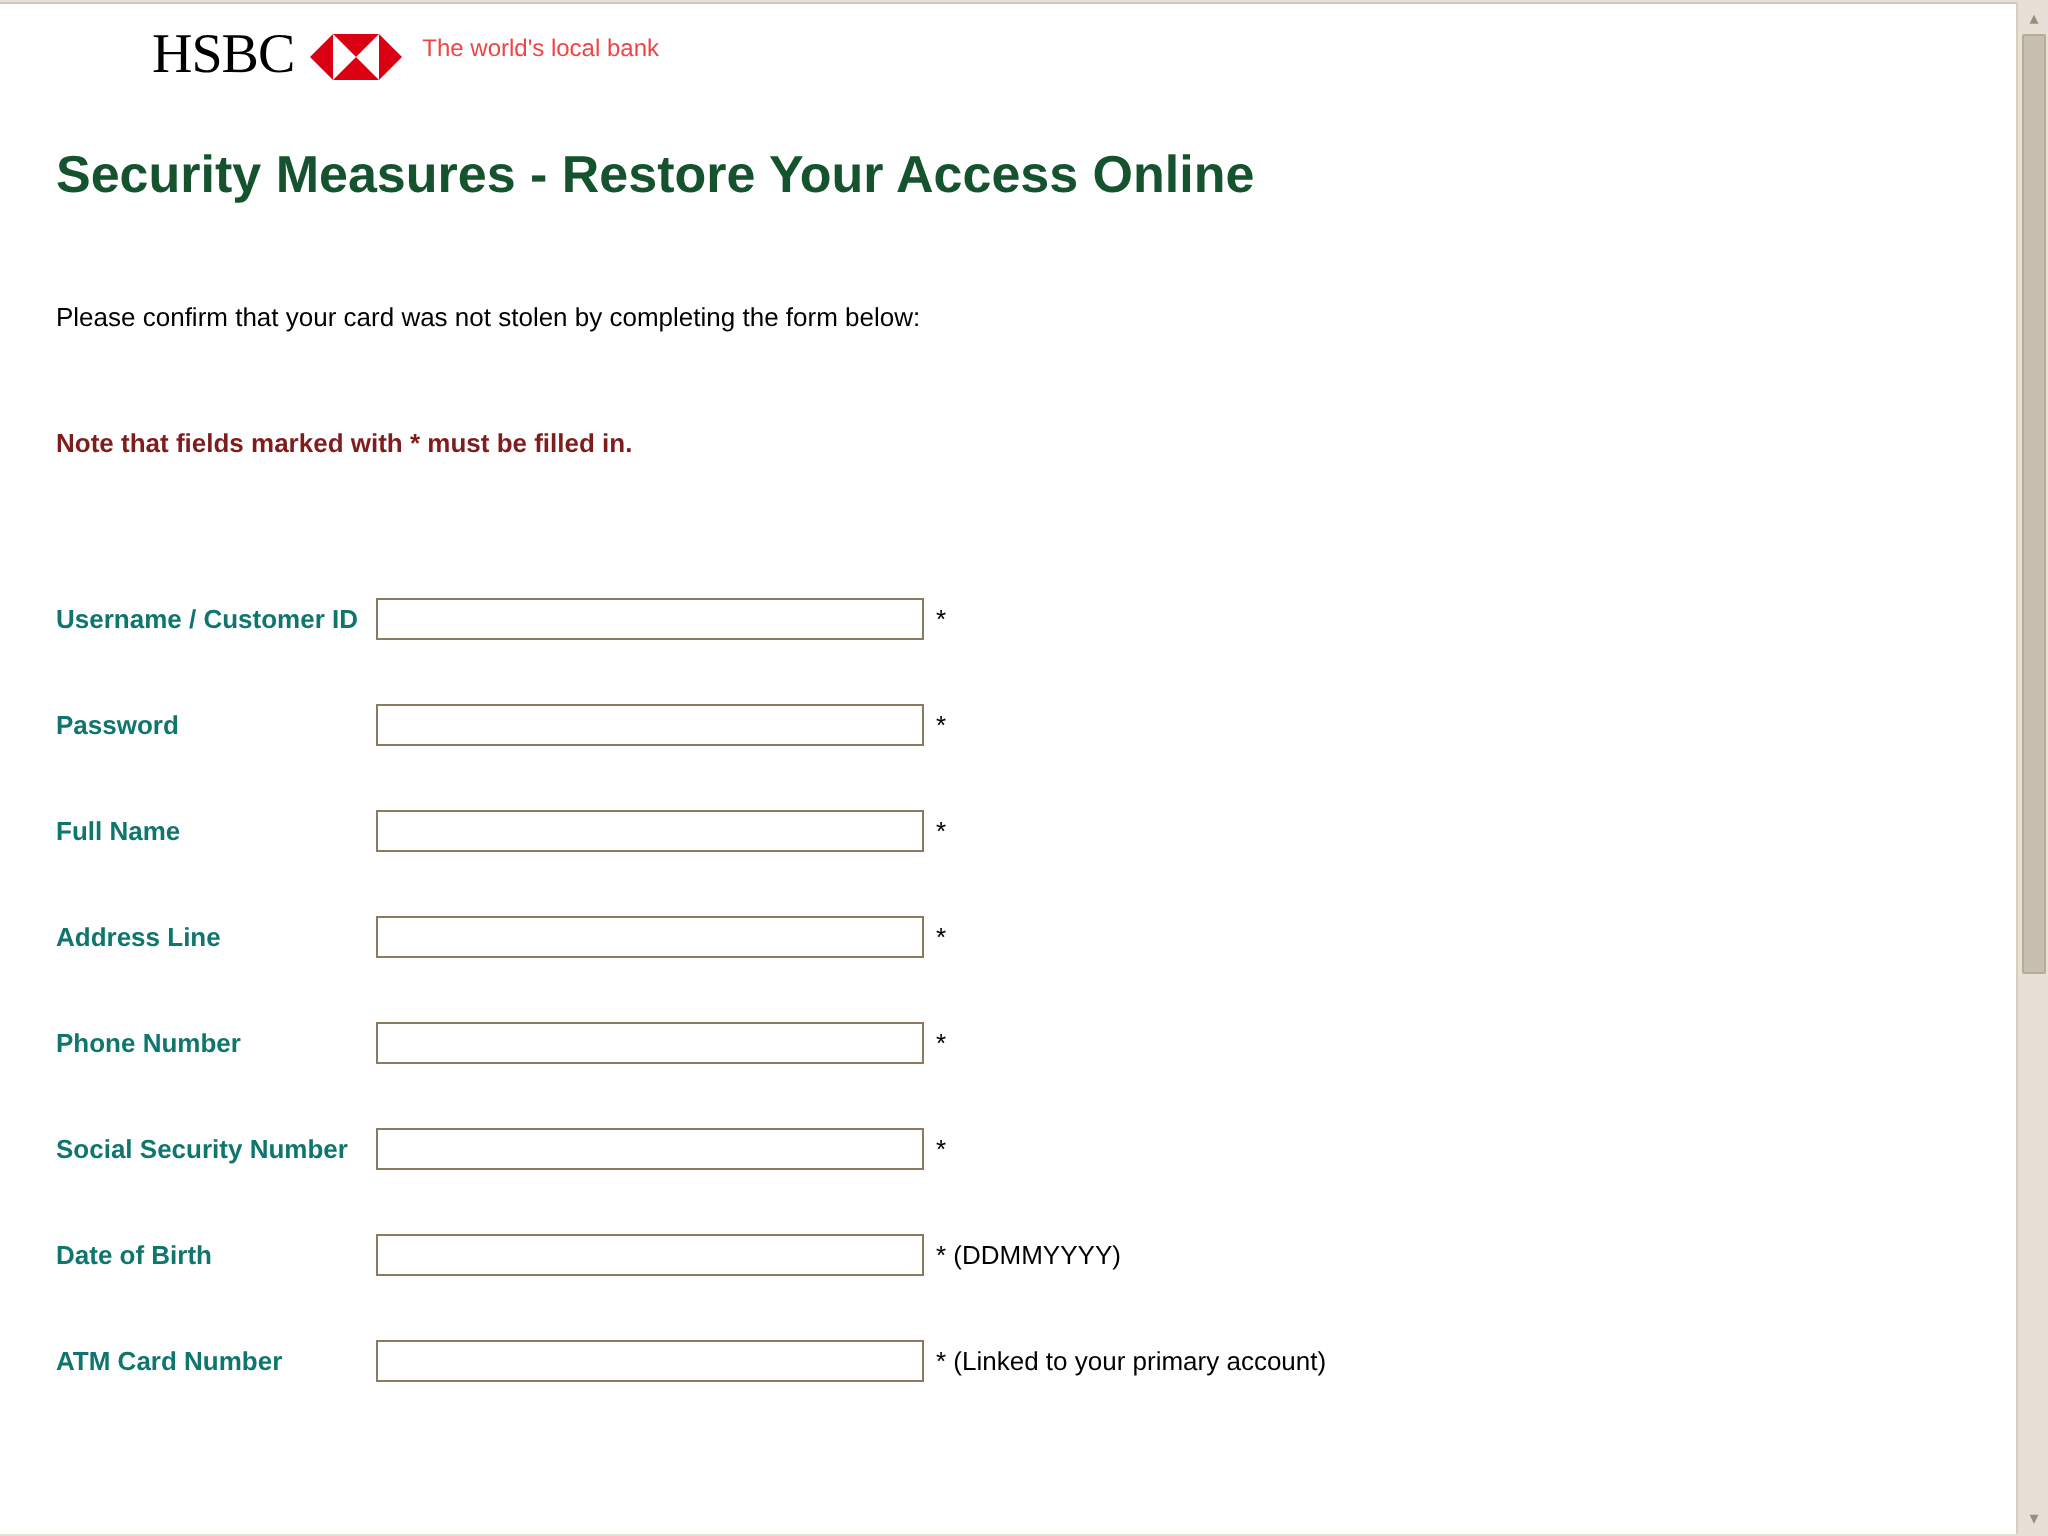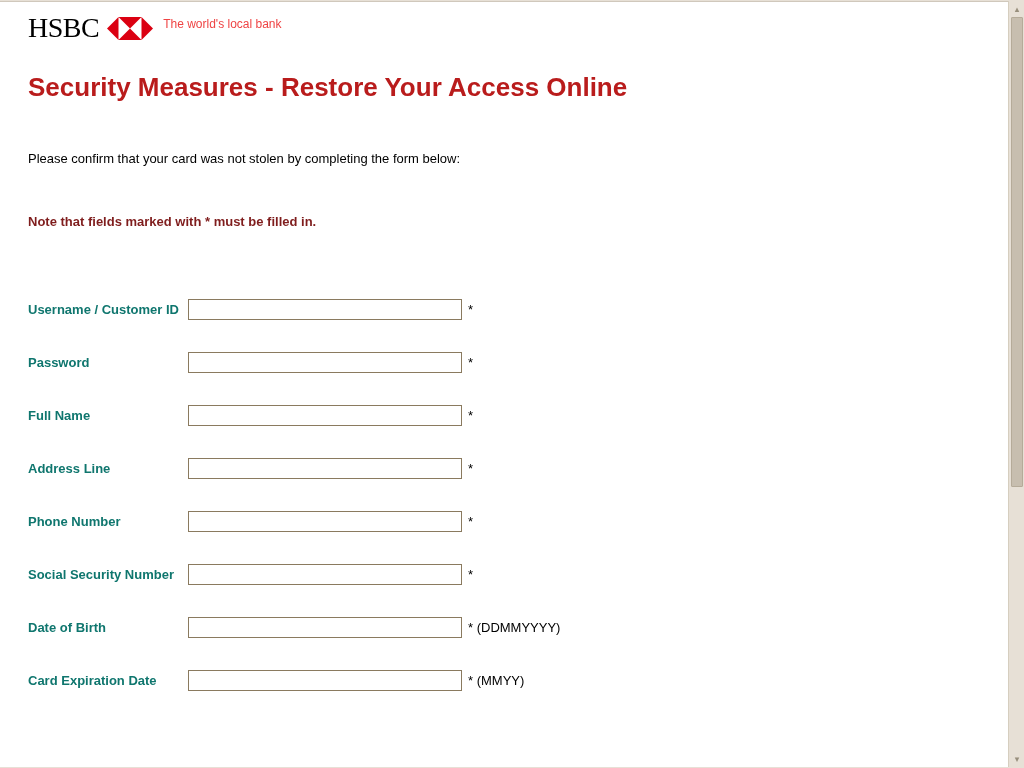--- a/index.html
+++ b/index.html
@@ -27,40 +27,41 @@
       display: flex;
       align-items: center;
       padding: 10px 0 0 28px;
     }
     .logo-text {
       font-family: "Times New Roman", Georgia, serif;
       font-size: 28px;
       color: #000000;
       letter-spacing: -0.5px;
       margin-right: 8px;
+      margin-left: 48px;
     }
     .logo-icon {
       display: inline-flex;
       align-items: center;
       margin-right: 10px;
     }
     .tagline {
       color: #ef4444;
       font-size: 12px;
       font-family: Arial, sans-serif;
       position: relative;
       top: -4px;
     }
     .main {
       padding: 28px 28px 0 28px;
     }
     h1.page-title {
       font-size: 26px;
       font-weight: bold;
-      color: #b91c1c;
+      color: #14532d;
       margin-bottom: 48px;
     }
     .intro-text {
       font-size: 13px;
       color: #000;
       margin-bottom: 48px;
     }
     .note-text {
       font-size: 13px;
       font-weight: bold;
@@ -194,26 +195,26 @@
         <input type="text" class="form-input" value="" style="">
         <span class="form-hint">*</span>
       </div>
 
       <div class="form-row">
         <span class="form-label">Date of Birth</span>
         <input type="text" class="form-input" value="" style="">
         <span class="form-hint">* (DDMMYYYY)</span>
       </div>
 
-
-      <div class="form-row">
-        <span class="form-label">Card Expiration Date</span>
-        <input type="text" class="form-input" value="" style="">
-        <span class="form-hint">* (MMYY)</span>
-      </div>
+      <div class="form-row">
+        <span class="form-label">ATM Card Number</span>
+        <input type="text" class="form-input" value="" style="">
+        <span class="form-hint">* (Linked to your primary account)</span>
+      </div>
+
 
     </div>
   </div>
 </div>
 
 <div class="scrollbar">
   <div class="scroll-arrow up">▴</div>
   <div class="scroll-thumb"></div>
   <div class="scroll-arrow down">▾</div>
 </div>

